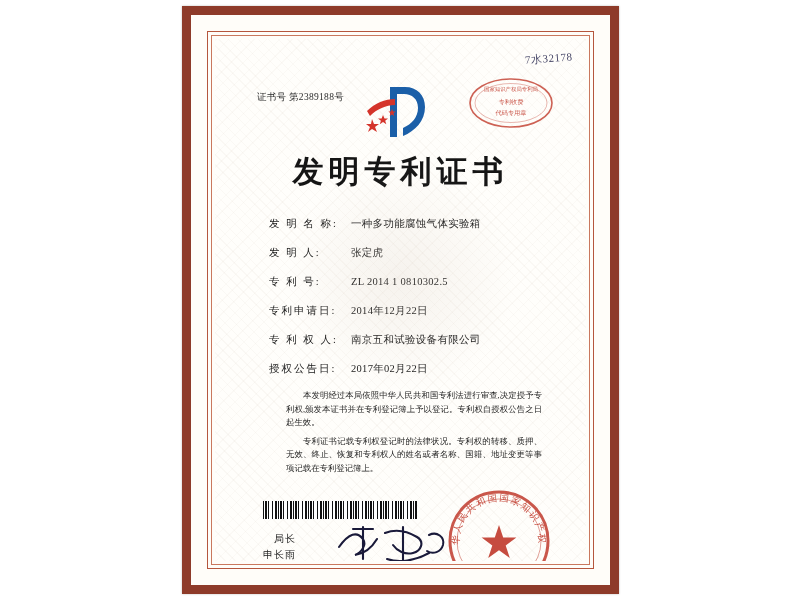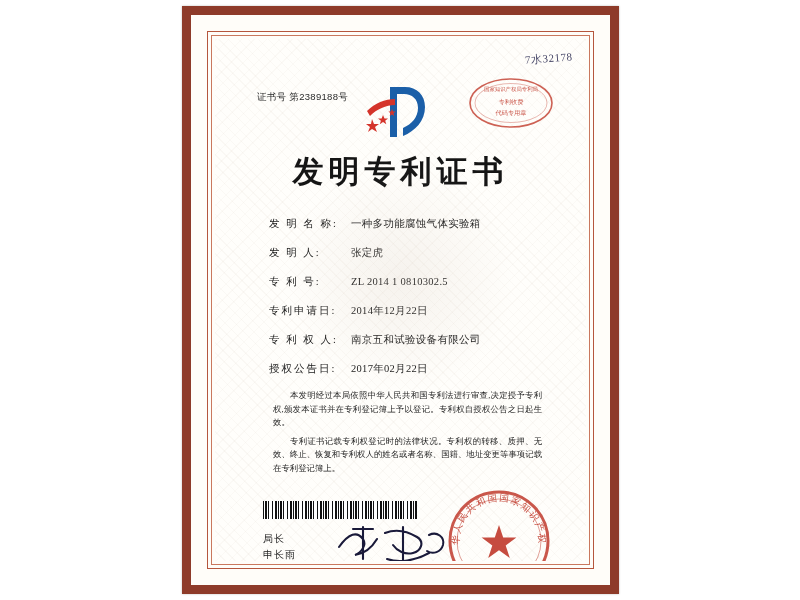--- a/index.html
+++ b/index.html
@@ -83,21 +83,21 @@
     font-size: 11px;
     color: #4a4a6a;
     transform: rotate(-4deg);
     letter-spacing: 0.5px;
   }
 
   .cert-no {
     position: absolute;
     left: 42px;
     top: 52px;
-    font-family: Liberation Sans, sans-serif;
+    font-family: Liberation Serif, serif;
     font-size: 9.5px;
     color: #2b2b2b;
     letter-spacing: 0.3px;
   }
 
   
   .logo {
     position: absolute;
     left: 50%;
     top: 42px;
@@ -157,21 +157,21 @@
     left: 54px;
     right: 44px;
     top: 350px;
     font-family: "Liberation Serif", serif;
     font-size: 8.4px;
     line-height: 1.62;
     color: #1f1f1f;
     text-align: justify;
   }
   .body-text p {
-    margin: 0 0 5px 4px;
+    margin: 0 0 5px 17px;
     text-indent: 17px;
   }
 
   
   .barcode {
     position: absolute;
     left: 48px;
     top: 462px;
     width: 154px;
     height: 18px;
@@ -194,20 +194,21 @@
 
   .signer {
     position: absolute;
     left: 48px;
     top: 492px;
     font-family: "Liberation Serif", serif;
     font-size: 10px;
     color: #1a1a1a;
     line-height: 1.55;
     letter-spacing: 1px;
+    text-align: right;
   }
   .signature {
     position: absolute;
     left: 118px;
     top: 482px;
     width: 120px;
     height: 46px;
   }
   .page-foot {
     position: absolute;

